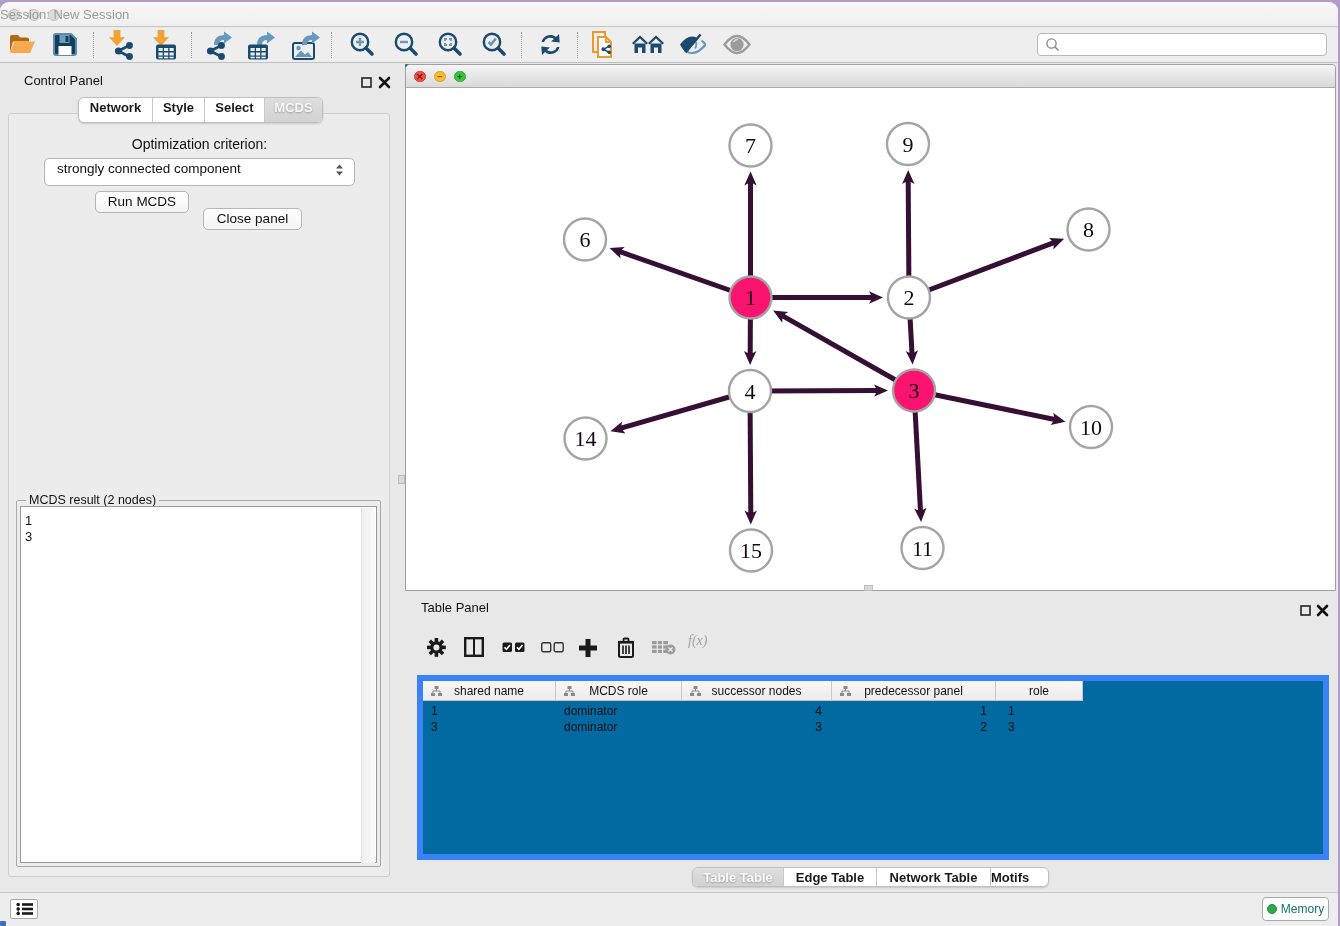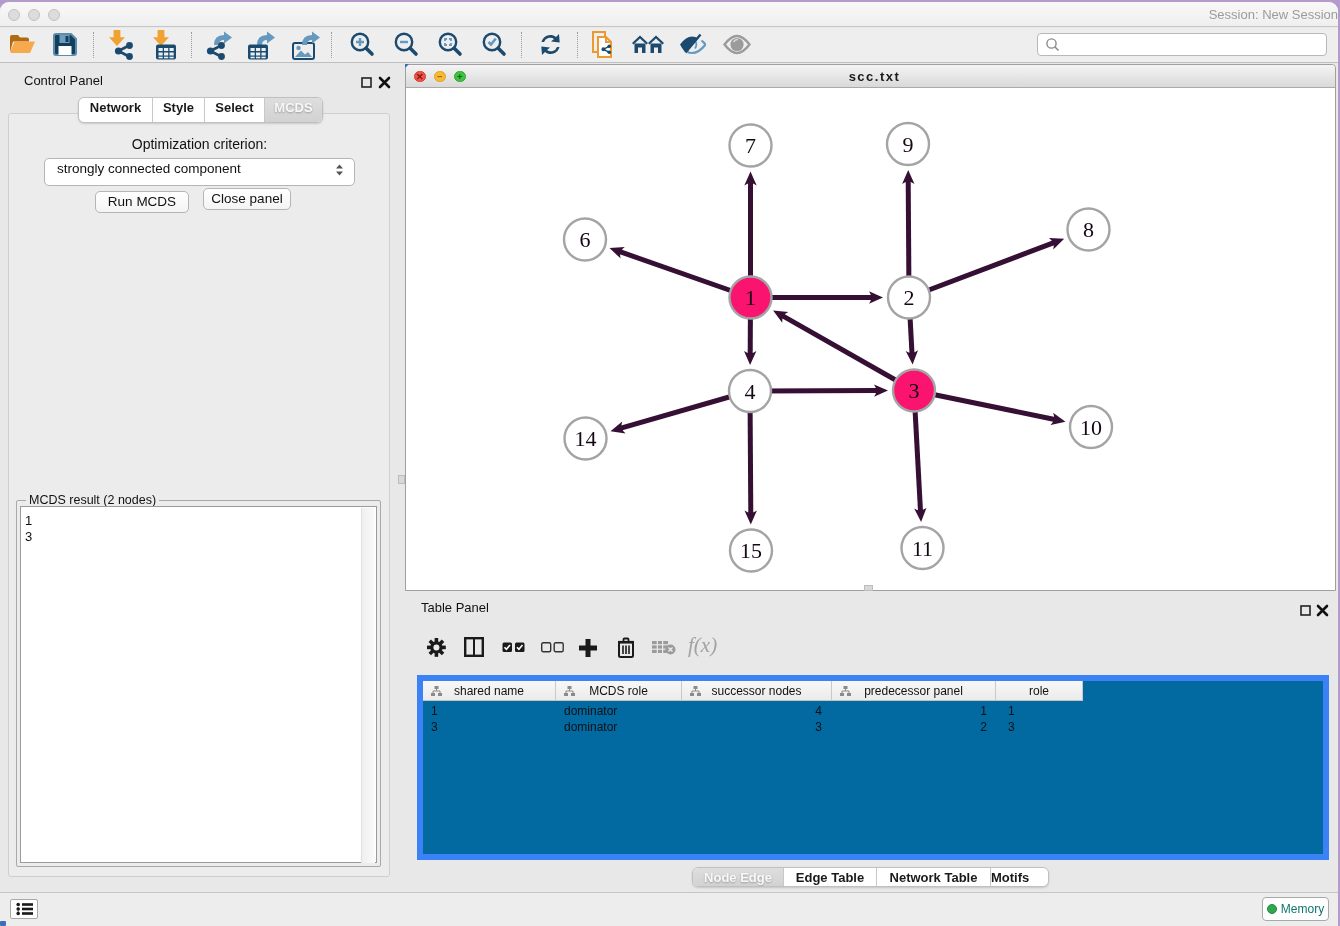--- a/index.html
+++ b/index.html
@@ -1,20 +1,20 @@
 <!DOCTYPE html>
 <html><head><meta charset="utf-8"><style>
 *{margin:0;padding:0;box-sizing:border-box}
 html,body{width:1340px;height:926px;overflow:hidden;background:#b49bcc;font-family:"Liberation Sans",sans-serif}
 #win{position:absolute;top:2px;left:0;width:1338px;height:924px;background:#e8e8e8;border-radius:9px 9px 0 0}
 .abs{position:absolute}
 
 #titlebar{position:absolute;top:0;left:0;width:1338px;height:25px;background:linear-gradient(#f8f8f8,#efefef);border-bottom:1px solid #c6c6c6;border-radius:9px 9px 0 0}
 .tl{position:absolute;top:7px;width:12px;height:12px;border-radius:50%;background:#dcdcdc;border:1px solid #c3c3c3}
-#wtitle{position:absolute;top:5px;left:0;width:1338px;text-align:right;font-size:13px;color:#9b9b9b}
+#wtitle{position:absolute;top:5px;left:0;width:1338px;text-align:left;font-size:13px;color:#9b9b9b}
 
 #toolbar{position:absolute;top:26px;left:0;width:1338px;height:35px;background:#eeeeee;border-bottom:1px solid #c0c0c0}
 .sep{position:absolute;top:4px;height:26px;width:0;border-left:1px dotted #9a9a9a}
 .ticon{position:absolute}
 #searchbox{position:absolute;left:1037px;top:5px;width:290px;height:23px;background:#fff;border:1px solid #b8b8b8;border-radius:4px}
 
 #cptitle{position:absolute;left:24px;top:71px;font-size:13px;color:#111}
 #cpane{position:absolute;left:8px;top:111px;width:382px;height:764px;background:#ececec;border:1px solid #cfcfcf;border-radius:3px}
 .tabgrp{position:absolute;display:flex;background:#fff;border:1px solid #c0c0c0;border-radius:6px;overflow:hidden;box-shadow:0 1px 2px rgba(0,0,0,0.15)}
 .tab{font-size:13px;font-weight:bold;color:#1a1a1a;text-align:center;padding-top:2px;height:100%;border-left:1px solid #c8c8c8}
@@ -230,35 +230,34 @@
     <div class="tab" style="width:73px">Network</div>
     <div class="tab" style="width:52px">Style</div>
     <div class="tab" style="width:60px">Select</div>
     <div class="tab tabsel" style="width:58px">MCDS</div>
   </div>
   <div id="optlabel">Optimization criterion:</div>
   <div id="dropdown">strongly connected component<svg width="11" height="14" style="position:absolute;right:9px;top:4px" viewBox="0 0 11 14">
         <path d="M2 5.4 L5.5 1.4 L9 5.4 Z M2 8.6 L5.5 12.6 L9 8.6 Z" fill="#555"></path>
       </svg></div>
   <div class="btn" style="left:95px;top:189px;width:94px">Run MCDS</div>
-  <div class="btn" style="left:203px;top:186px;width:88px">Close panel</div>
+  <div class="btn" style="left:203px;top:206px;width:99px">Close panel</div>
   <div id="fieldset">
     <div id="legend">MCDS result (2 nodes)</div>
     <div id="mcdsbox">
       <div style="position:absolute;left:4px;top:6px;font-size:13px;color:#111;line-height:16px">1<br>3</div>
       <div id="mcdsscroll"></div>
     </div>
   </div>
 
   <div id="netwin">
     <div id="nettb">
       <div class="mac" style="left:8px;background:#f0524a;border:1px solid #d8392f;color:#82150d">✕</div>
       <div class="mac" style="left:28px;background:#f8ba33;border:1px solid #e0a024;color:#95650a">−</div>
       <div class="mac" style="left:48px;background:#3fc142;border:1px solid #2ea832;color:#115f14">+</div>
-      <div id="nettitle" style="padding-left:8px">scc.txt</div>
     </div>
     <svg width="929" height="502" style="position:absolute;left:0;top:23px" viewBox="0 0 929 502">
 <line x1="344.5" y1="209.5" x2="344.5" y2="94.5" stroke="#351034" stroke-width="5"></line>
 <path d="M344.5,83.5 L350.7,97.5 Q344.5,93.0 338.3,97.5 Z" fill="#351034"></path>
 <line x1="344.5" y1="209.5" x2="213.9" y2="163.7" stroke="#351034" stroke-width="5"></line>
 <path d="M203.5,160.1 L218.8,158.9 Q212.5,163.2 214.7,170.6 Z" fill="#351034"></path>
 <line x1="344.5" y1="209.5" x2="466.0" y2="209.5" stroke="#351034" stroke-width="5"></line>
 <path d="M477.0,209.5 L463.0,215.7 Q467.5,209.5 463.0,203.3 Z" fill="#351034"></path>
 <line x1="344.5" y1="209.5" x2="344.2" y2="266.0" stroke="#351034" stroke-width="5"></line>
 <path d="M344.1,277.0 L338.0,263.0 Q344.2,267.5 350.4,263.0 Z" fill="#351034"></path>
@@ -370,21 +369,21 @@
         <rect x="0" y="8.8" width="16" height="3.2"></rect>
       </g>
       <g>
         <rect x="0" y="0" width="16" height="12" fill="none"></rect>
         <line x1="5.3" y1="0" x2="5.3" y2="12" stroke="#ebebeb" stroke-width="1.2"></line>
         <line x1="10.6" y1="0" x2="10.6" y2="12" stroke="#ebebeb" stroke-width="1.2"></line>
       </g>
       <circle cx="18.5" cy="8.5" r="5" fill="#9b9b9b"></circle>
       <path d="M16.5 6.5 L20.5 10.5 M20.5 6.5 L16.5 10.5" stroke="#ebebeb" stroke-width="1.4"></path>
     </svg>
-<div class="abs" style="left:688px;top:631px;font-family:'Liberation Serif',serif;font-style:italic;font-size:21px;color:#a2a2a2">f(x)</div>
+<div class="abs" style="left:688px;top:631px;font-family:'Liberation Serif',serif;font-style:italic;font-size:14px;color:#a2a2a2">f(x)</div>
   <div id="tablebox">
     <div id="thead"></div>
     <div class="thcell" style="left:0px;width:133px">
         <div class="thtext">shared name</div>
         <svg style="position:absolute;left:8px;top:5px" width="11" height="10" viewBox="0 0 11 10">
           <g fill="#8a8a8a">
             <rect x="3.5" y="0" width="4" height="3"></rect>
             <rect x="0" y="7" width="4" height="3"></rect>
             <rect x="7" y="7" width="4" height="3"></rect>
             <path d="M5.5 3 V5 M2 7 V5 H9 V7" stroke="#8a8a8a" stroke-width="1" fill="none"></path>
@@ -432,21 +431,21 @@
 <div class="trow" style="left:299px;top:23px;width:100px;text-align:right">4</div>
 <div class="trow" style="left:449px;top:23px;width:115px;text-align:right">1</div>
 <div class="trow" style="left:585px;top:23px;width:40px;text-align:left">1</div>
 <div class="trow" style="left:8px;top:39px;width:60px;text-align:left">3</div>
 <div class="trow" style="left:141px;top:39px;width:90px;text-align:left">dominator</div>
 <div class="trow" style="left:299px;top:39px;width:100px;text-align:right">3</div>
 <div class="trow" style="left:449px;top:39px;width:115px;text-align:right">2</div>
 <div class="trow" style="left:585px;top:39px;width:40px;text-align:left">3</div>
   </div>
   <div class="tabgrp" style="left:692px;top:865px;width:357px;height:20px">
-      <div class="tab tabsel" style="width:90px">Node Edge</div>
+      <div class="tab tabsel" style="width:90px">Table Table</div>
       <div class="tab" style="width:93px">Edge Table</div>
       <div class="tab" style="width:114px">Network Table</div>
       <div class="tab" style="width:36px">Motifs</div>
     </div>
 
   <div id="statusbar"></div>
     <div class="splitter" style="left:398px;top:473px;width:7px;height:9px"></div>
     <div class="splitter" style="left:864px;top:583px;width:9px;height:6px"></div>
   <div id="listbtn">
       <svg width="18" height="14" style="position:absolute;left:5px;top:2px" viewBox="0 0 18 14">

